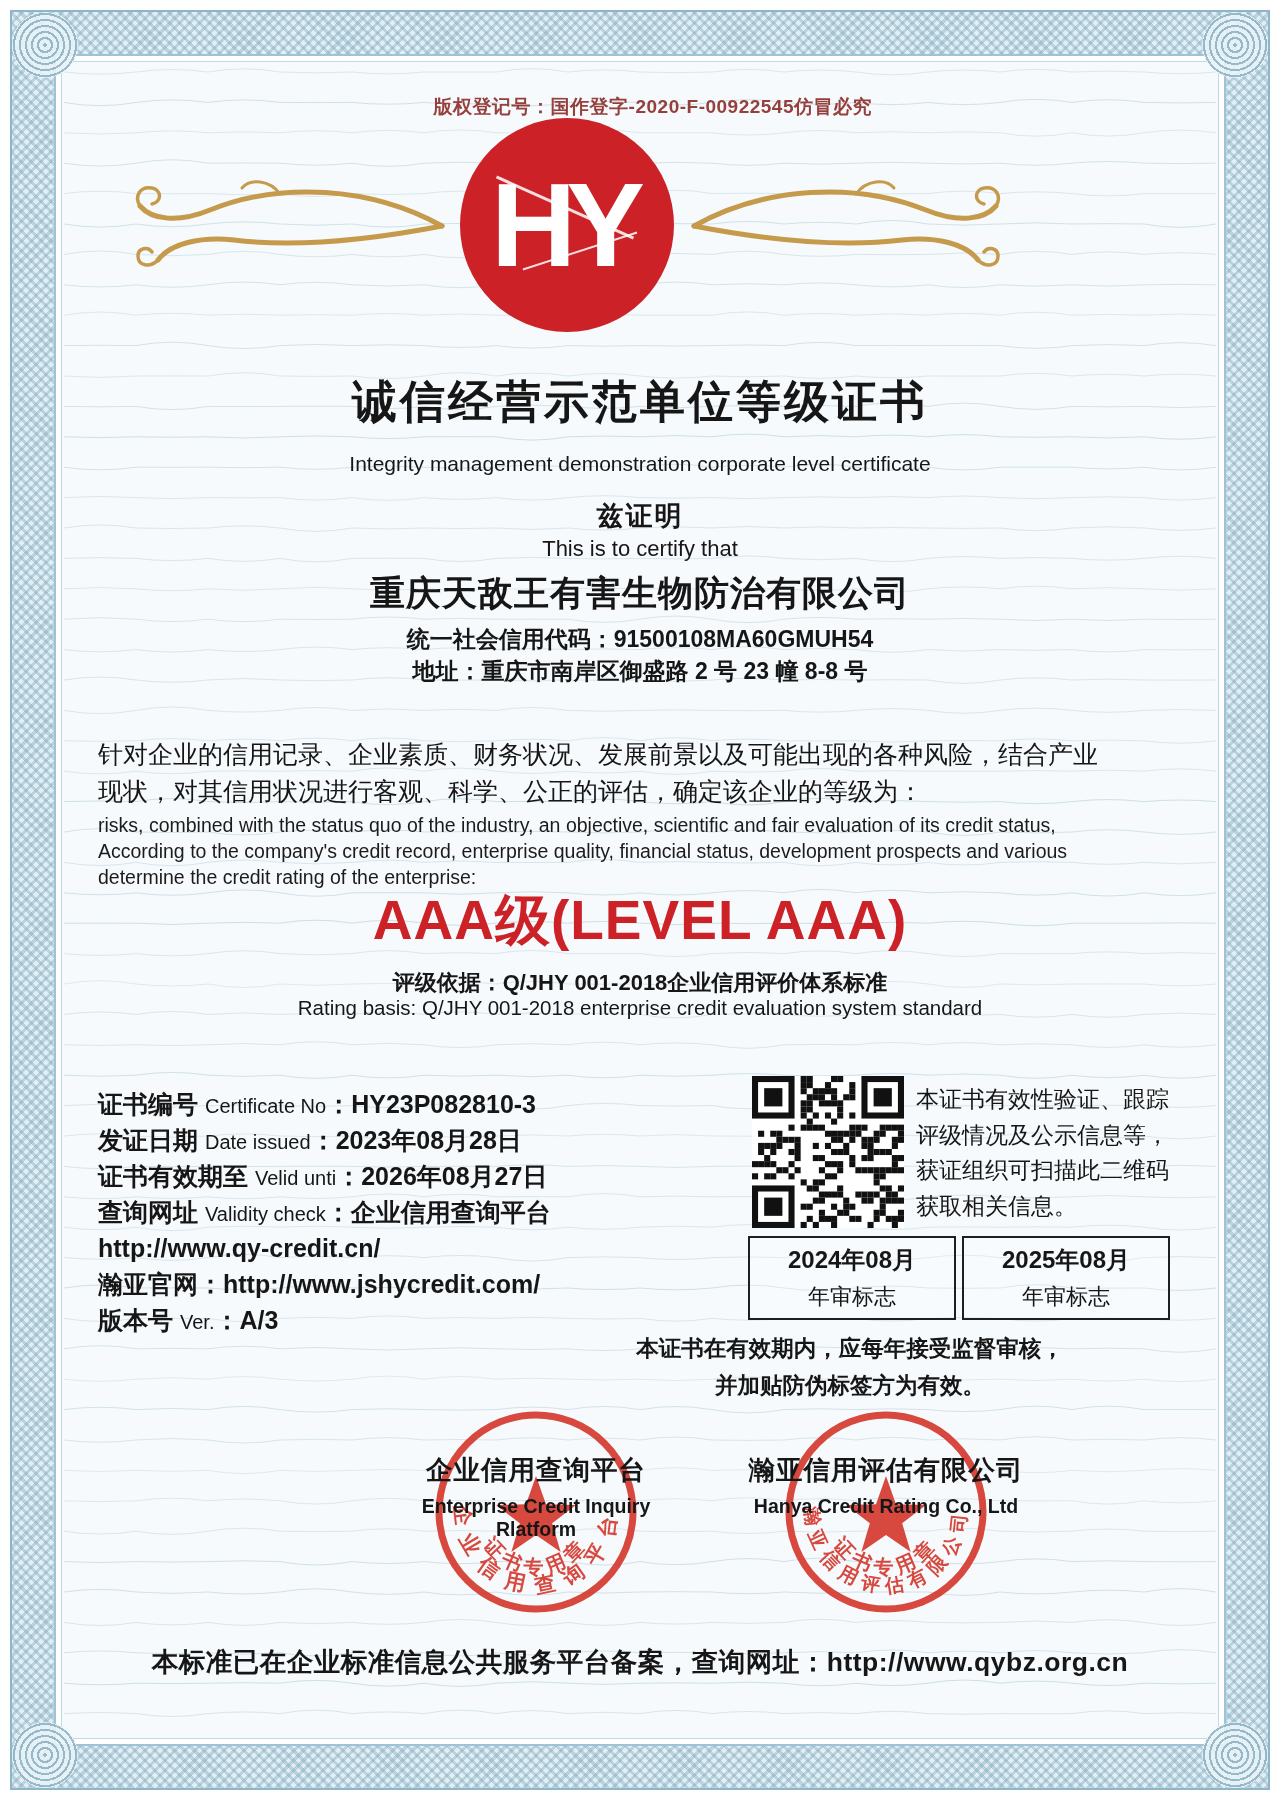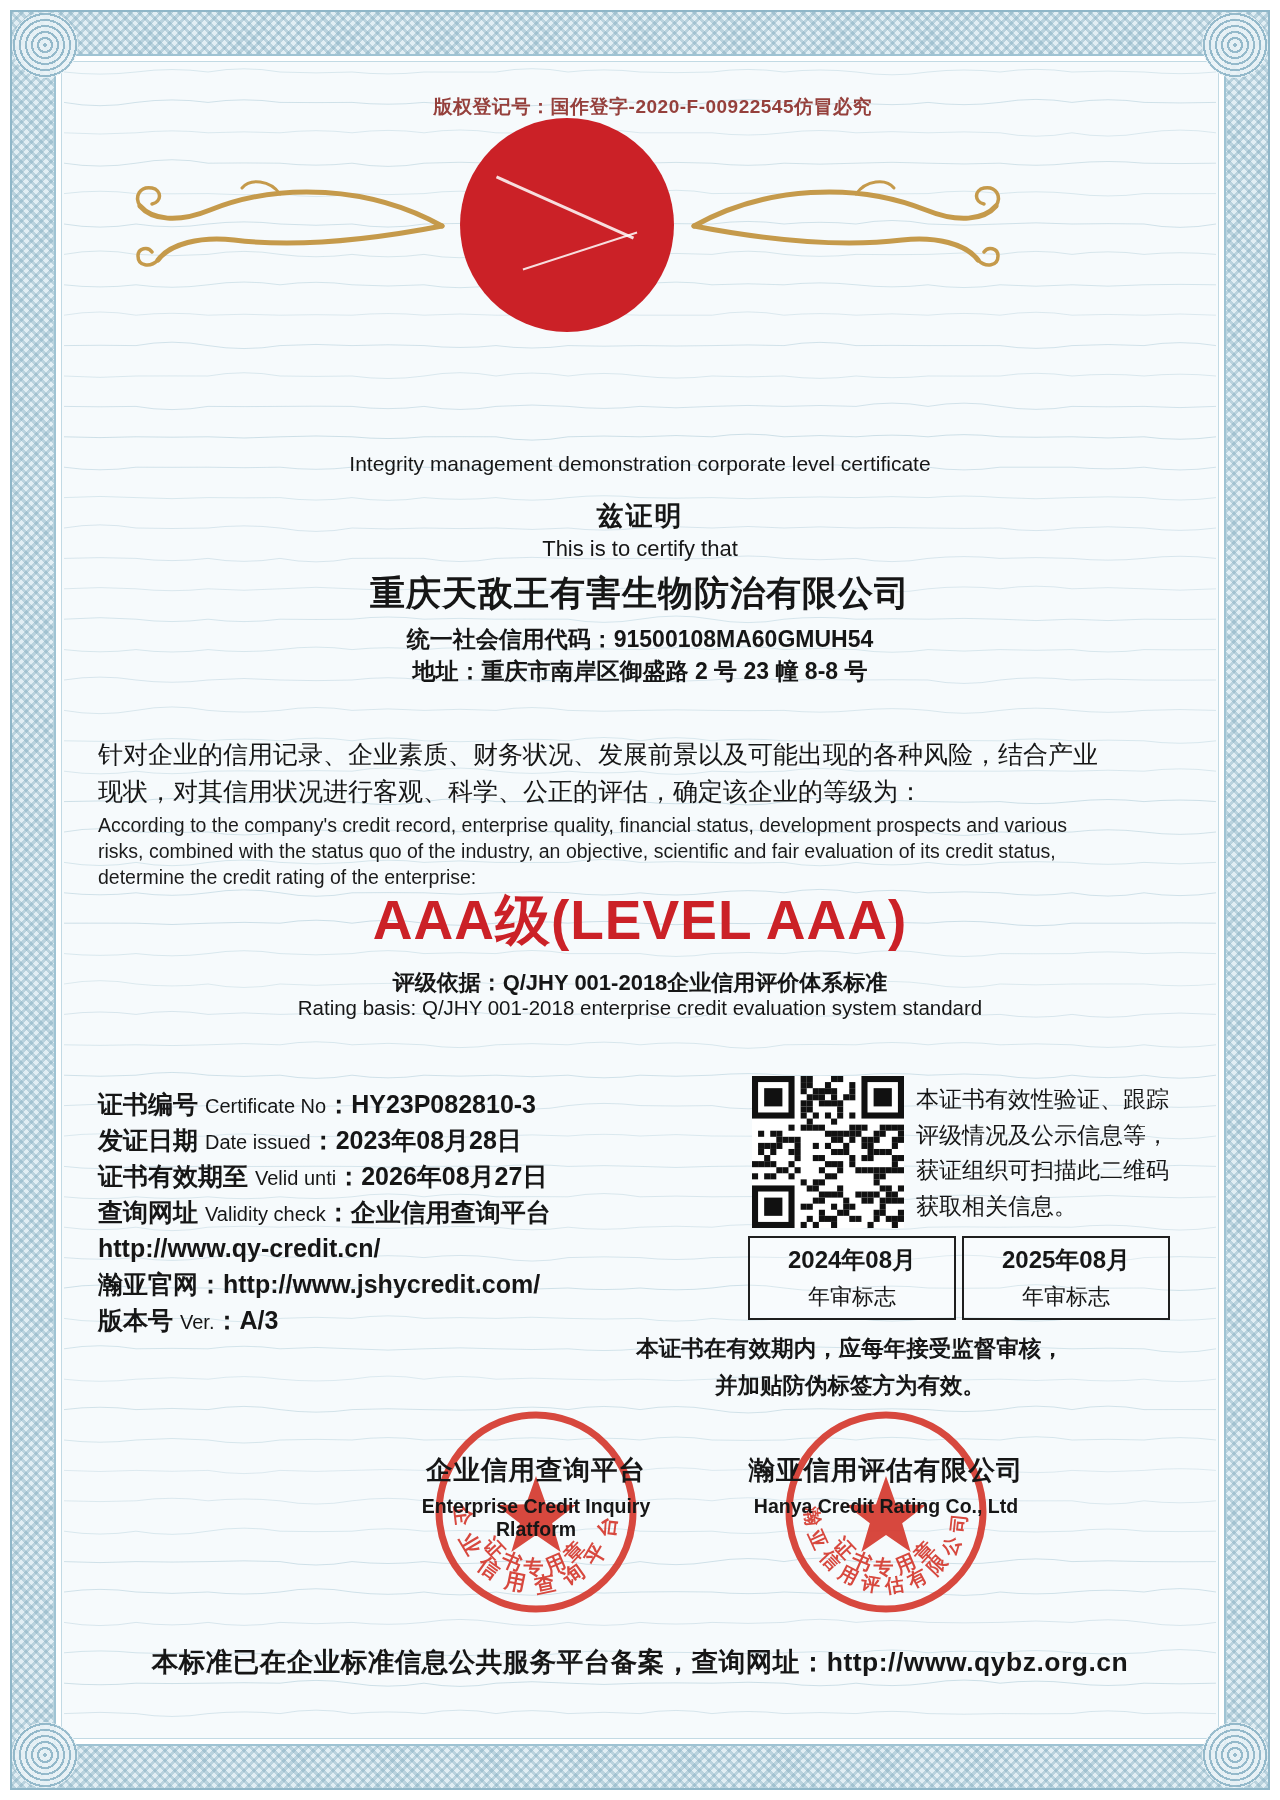--- a/index.html
+++ b/index.html
@@ -187,38 +187,40 @@
       <g fill="none" stroke="#c59a4b" stroke-width="5" stroke-linecap="round">
         <path d="M312 58 C 240 18, 150 14, 80 42 C 48 55, 22 52, 10 38"></path>
         <path d="M312 58 C 250 70, 170 80, 104 72 C 70 68, 40 76, 28 92"></path>
         <path d="M10 38 C 4 28, 10 18, 22 20 C 32 22, 32 34, 22 36" stroke-width="3.5"></path>
         <path d="M28 92 C 20 100, 8 98, 8 88 C 8 80, 18 78, 22 84" stroke-width="3.5"></path>
         <path d="M150 26 C 140 12, 120 10, 112 20" stroke-width="3"></path>
       </g>
     </svg>
 
     <div class="logo">
+      <span class="logo-text">HY</span>
       <i class="crack c1"></i>
       <i class="crack c2"></i>
     </div>
 
+    <div class="center-col abs title-cn">诚信经营示范单位等级证书</div>
     <div class="center-col abs title-en">Integrity management demonstration corporate level certificate</div>
     <div class="center-col abs certify-cn">兹证明</div>
     <div class="center-col abs certify-en">This is to certify that</div>
     <div class="center-col abs company">重庆天敌王有害生物防治有限公司</div>
     <div class="center-col abs code-line">统一社会信用代码：91500108MA60GMUH54</div>
     <div class="center-col abs addr-line">地址：重庆市南岸区御盛路 2 号 23 幢 8-8 号</div>
 
     <div class="body-cn">
       <div>针对企业的信用记录、企业素质、财务状况、发展前景以及可能出现的各种风险，结合产业</div>
       <div>现状，对其信用状况进行客观、科学、公正的评估，确定该企业的等级为：</div>
     </div>
     <div class="body-en">
+      <div>risks, combined with the status quo of the industry, an objective, scientific and fair evaluation of its credit status,</div>
       <div>According to the company's credit record, enterprise quality, financial status, development prospects and various</div>
-      <div>risks, combined with the status quo of the industry, an objective, scientific and fair evaluation of its credit status,</div>
       <div>determine the credit rating of the enterprise:</div>
     </div>
 
     <div class="center-col abs rating">AAA级(LEVEL AAA)</div>
     <div class="center-col abs basis-cn">评级依据：Q/JHY 001-2018企业信用评价体系标准</div>
     <div class="center-col abs basis-en">Rating basis: Q/JHY 001-2018 enterprise credit evaluation system standard</div>
 
     <div class="details">
       <div class="dline">
         <span class="dcn">证书编号</span><span class="den">Certificate No</span><span class="dval">：HY23P082810-3</span>

